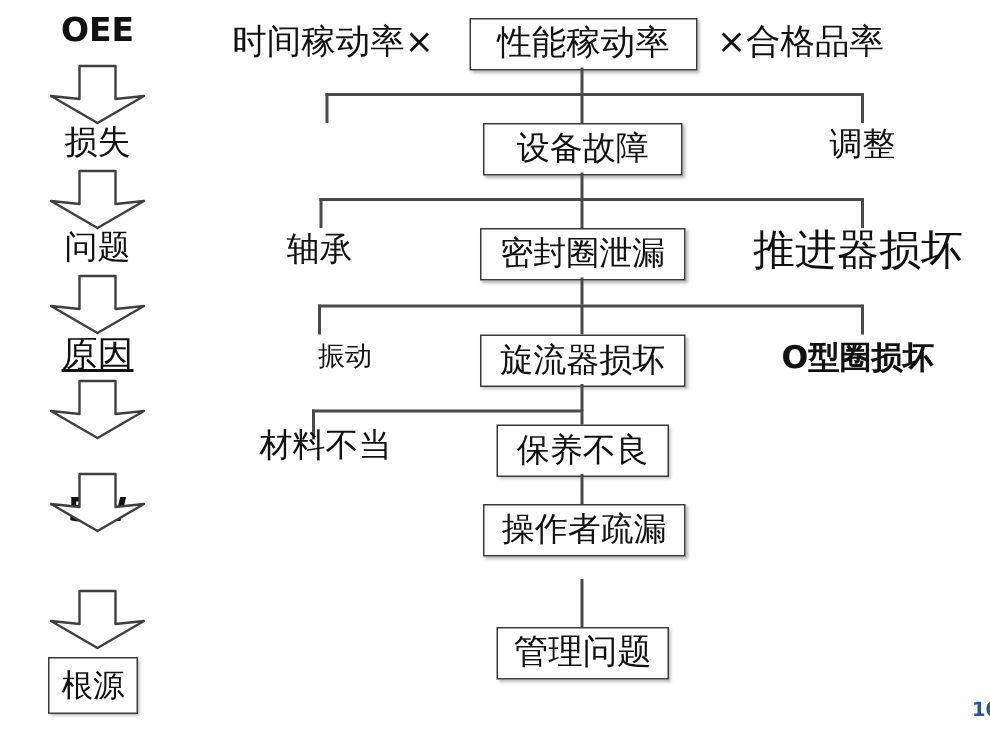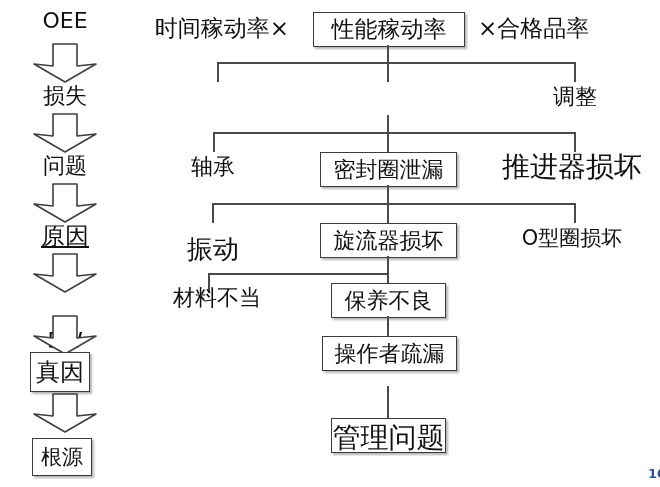--- a/index.html
+++ b/index.html
@@ -19,21 +19,21 @@
     display:flex;align-items:center;justify-content:center;
     white-space:nowrap;
     line-height:1;
     color:#111111;
   }
   .boxed{
     border:1.6px solid #3b3b3b;
     background:#ffffff;
     box-shadow:1.5px 1.5px 2px rgba(90,90,90,0.45);
   }
-  .bold{font-weight:normal;}
+  .bold{font-weight:bold;}
 
   
   .vline{position:absolute;background:#4a4a4a;width:1.6px;}
   .hline{position:absolute;background:#4a4a4a;height:1.6px;}
 
   
   .arrow{position:absolute;}
   .arrow svg{display:block;}
 
   
@@ -93,23 +93,20 @@
   <div class="node bold" style="left:28px;top:288px;width:74px;height:26px;font-size:22px;margin-top:40px;">
     <span>5W</span>
   </div>
 
   <div class="arrow" style="left:30px;top:314px;">
     <svg width="70" height="42" viewBox="0 0 70 42">
       <path d="M23 2 L47 2 L47 24 L66 22 L35 40 L4 22 L23 24 Z" fill="#ffffff" stroke="#3f3f3f" stroke-width="1.6" stroke-linejoin="round"></path>
     </svg>
   </div>
 
-  <div class="node boxed" style="left:30px;top:352px;width:58px;height:38px;font-size:24px;">
-    <span>真因</span>
-  </div>
 
   <div class="arrow" style="left:30px;top:392px;">
     <svg width="70" height="42" viewBox="0 0 70 42">
       <path d="M23 2 L47 2 L47 24 L66 22 L35 40 L4 22 L23 24 Z" fill="#ffffff" stroke="#3f3f3f" stroke-width="1.6" stroke-linejoin="round"></path>
     </svg>
   </div>
 
   <div class="node boxed" style="left:32px;top:438px;width:58px;height:36px;font-size:21px;">
     <span>根源</span>
   </div>
@@ -126,20 +123,23 @@
     <span>×合格品率</span>
   </div>
 
   <div class="vline" style="left:387px;top:45px;height:18px;"></div>
   <div class="hline" style="left:217px;top:62px;width:358px;"></div>
   <div class="vline" style="left:217px;top:62px;height:20px;"></div>
   <div class="vline" style="left:387px;top:62px;height:20px;"></div>
   <div class="vline" style="left:574px;top:62px;height:20px;"></div>
 
 
+  <div class="node boxed" style="left:322px;top:82px;width:131px;height:33px;font-size:22px;">
+    <span>设备故障</span>
+  </div>
 
   <div class="node" style="left:530px;top:82px;width:90px;height:30px;font-size:22px;">
     <span>调整</span>
   </div>
 
   <div class="vline" style="left:387px;top:115px;height:18px;"></div>
   <div class="hline" style="left:213px;top:132px;width:362px;"></div>
   <div class="vline" style="left:213px;top:132px;height:20px;"></div>
   <div class="vline" style="left:387px;top:132px;height:20px;"></div>
   <div class="vline" style="left:574px;top:132px;height:20px;"></div>
@@ -155,21 +155,21 @@
   <div class="node" style="left:502px;top:152px;width:140px;height:30px;font-size:28px;">
     <span>推进器损坏</span>
   </div>
 
   <div class="vline" style="left:387px;top:185px;height:18px;"></div>
   <div class="hline" style="left:212px;top:203px;width:363px;"></div>
   <div class="vline" style="left:212px;top:203px;height:20px;"></div>
   <div class="vline" style="left:387px;top:203px;height:20px;"></div>
   <div class="vline" style="left:574px;top:203px;height:20px;"></div>
 
-  <div class="node" style="left:165px;top:223px;width:96px;height:30px;font-size:26px;margin-top:11px;">
+  <div class="node" style="left:182px;top:223px;width:96px;height:30px;font-size:18px;">
     <span>振动</span>
   </div>
 
   <div class="node boxed" style="left:320px;top:223px;width:135px;height:33px;font-size:22px;">
     <span>旋流器损坏</span>
   </div>
 
   <div class="node bold" style="left:502px;top:223px;width:140px;height:30px;font-size:21px;">
     <span>O型圈损坏</span>
   </div>
@@ -188,19 +188,19 @@
   </div>
 
   <div class="vline" style="left:387px;top:316px;height:37px;"></div>
 
   <div class="node boxed" style="left:322px;top:336px;width:133px;height:33px;font-size:22px;">
     <span>操作者疏漏</span>
   </div>
 
   <div class="vline" style="left:387px;top:386px;height:32px;"></div>
 
-  <div class="node boxed" style="left:331px;top:418px;width:113px;height:33px;font-size:28px;align-items:flex-end;">
+  <div class="node boxed" style="left:331px;top:418px;width:113px;height:33px;font-size:23px;">
     <span>管理问题</span>
   </div>
 
   <div id="page-num" style="left:648px;top:466px;">10</div>
 
 </div>
 
 </body></html>

